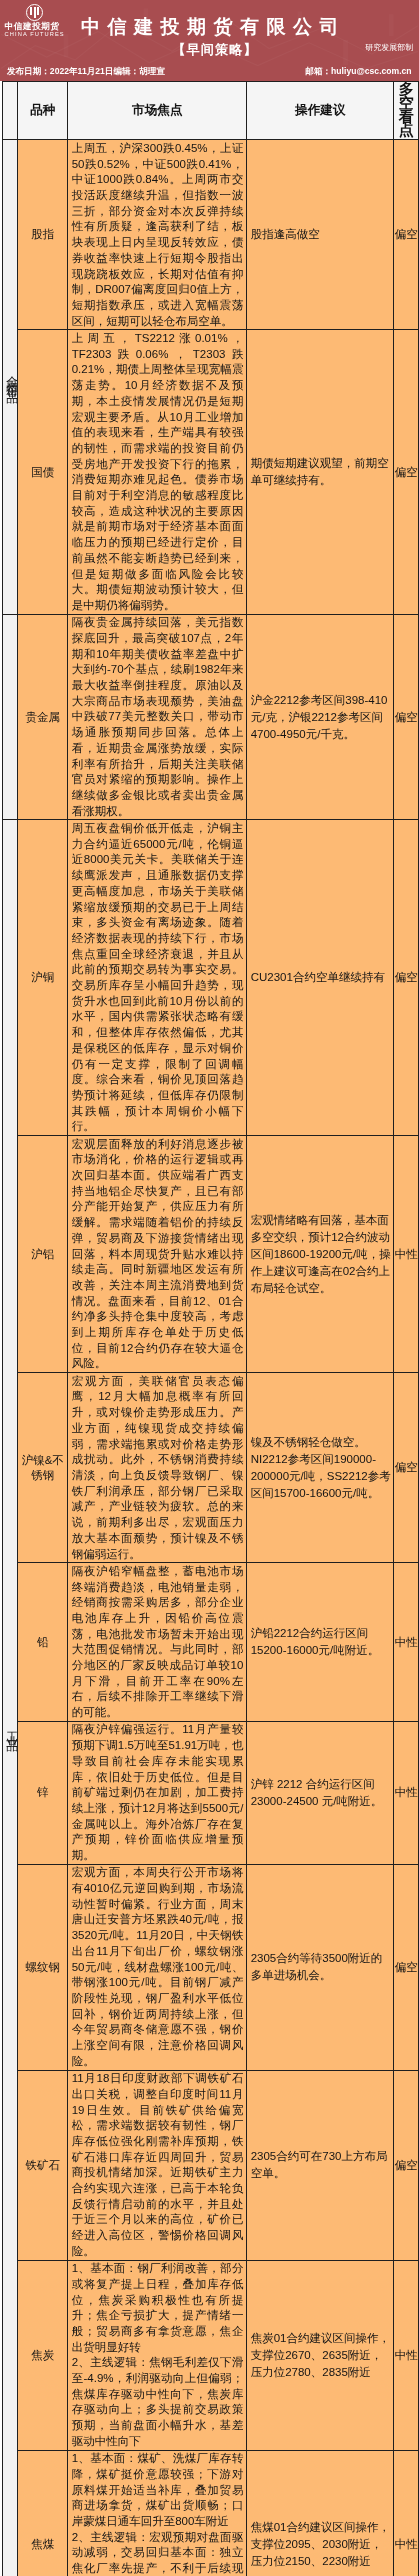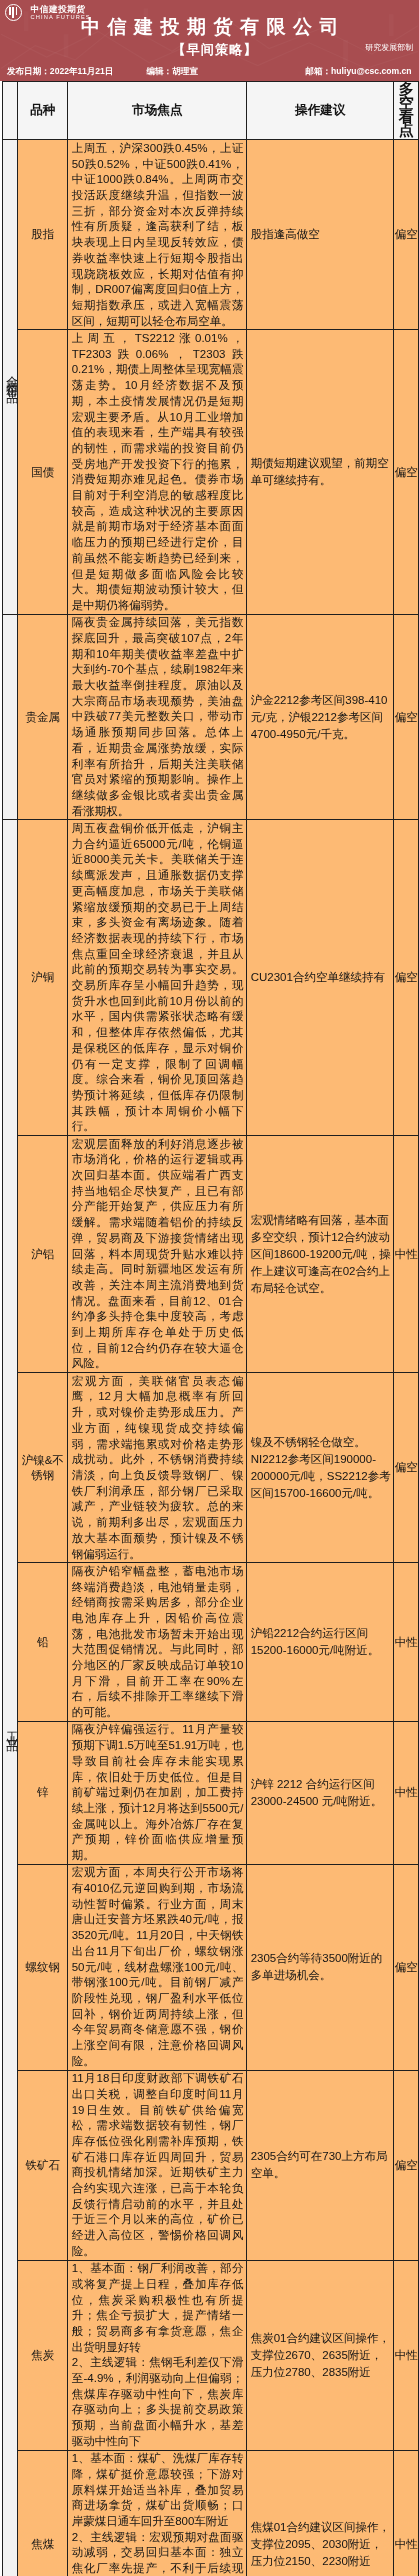--- a/index.html
+++ b/index.html
@@ -6,21 +6,21 @@
   body{
     width:419px;height:2576px;background:#ffffff;overflow:hidden;
     font-family:"Liberation Sans","DejaVu Sans",sans-serif;
     -webkit-font-smoothing:antialiased;
   }
   
   .banner{
     position:relative;width:419px;height:81px;background:#a84d50;color:#fff;overflow:hidden;
   }
   .banner svg.watermark{position:absolute;left:0;top:0;width:419px;height:81px;opacity:.35;}
-  .logo{position:absolute;left:4.6px;top:4px;display:flex;align-items:center;gap:9px;}
+  .logo{position:absolute;left:4.6px;top:4px;display:flex;align-items:center;gap:1px;flex-direction:column;}
   .logo-emblem{
     width:17px;height:17px;border:1.1px solid #fff;border-radius:50%;
     display:flex;align-items:center;justify-content:center;box-sizing:border-box;
   }
   .logo-emblem .bars{display:flex;gap:1.7px;}
   .logo-emblem .bars i{display:block;width:1.7px;height:8px;background:#fff;}
   .logo-emblem .bars i:nth-child(2){height:10.3px;}
   .logo-text{line-height:1.05;}
   .logo-cn{font-size:8.6px;font-weight:bold;letter-spacing:0.6px;}
   .logo-en{font-size:5.7px;letter-spacing:1.1px;}
@@ -32,21 +32,21 @@
   .report-type{
     position:absolute;left:11px;right:0;top:41px;text-align:center;
     font-size:13.2px;font-weight:bold;letter-spacing:1.1px;
   }
   .dept-note{position:absolute;right:5.7px;top:42px;font-size:8px;}
   .date-row{
     position:absolute;left:0;right:4px;bottom:1.7px;height:13.8px;
     display:flex;align-items:center;font-size:8.6px;font-weight:bold;
   }
   .date-row .d1{margin-left:6.9px;}
-  .date-row .d2{margin-left:33px;}
+  .date-row .d2{}
   .date-row .d3{margin-left:auto;margin-right:3.4px;}
   
   table.report{
     border-collapse:collapse;table-layout:fixed;
     margin-left:2.3px;width:416px;
     border:1.1px solid #000;
   }
   td,th{
     border:0.6px solid #1f1f1f;box-sizing:border-box;overflow:hidden;
     color:#141414;background:#fdba74;vertical-align:middle;padding:0;

